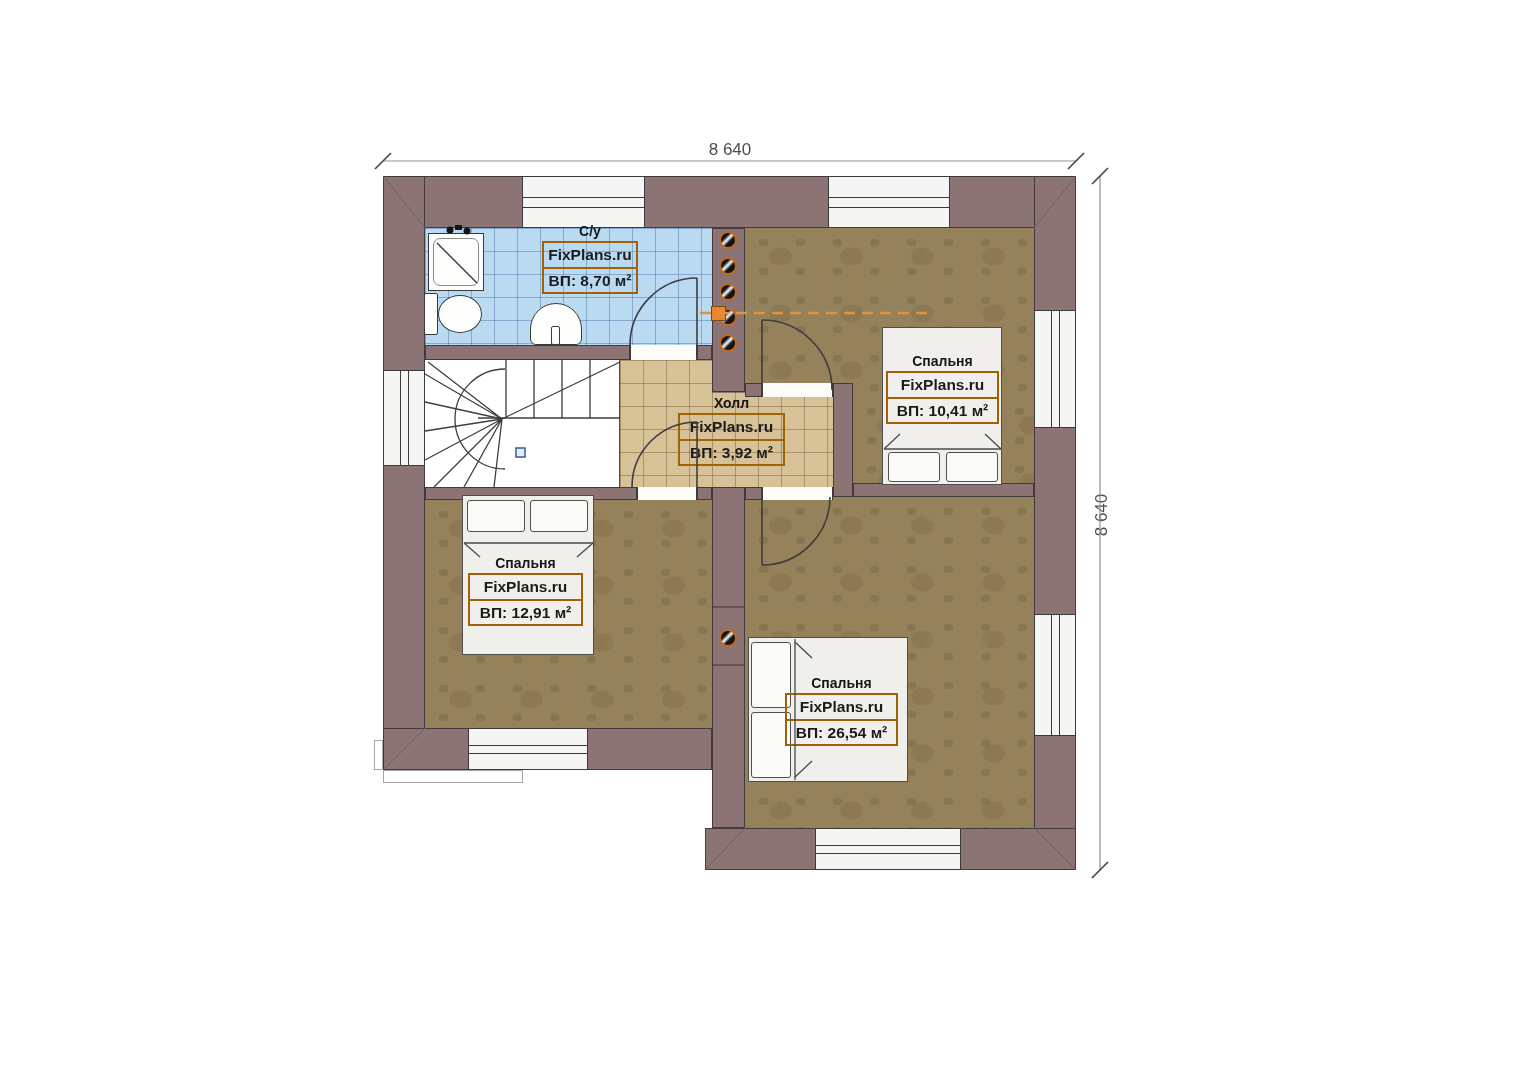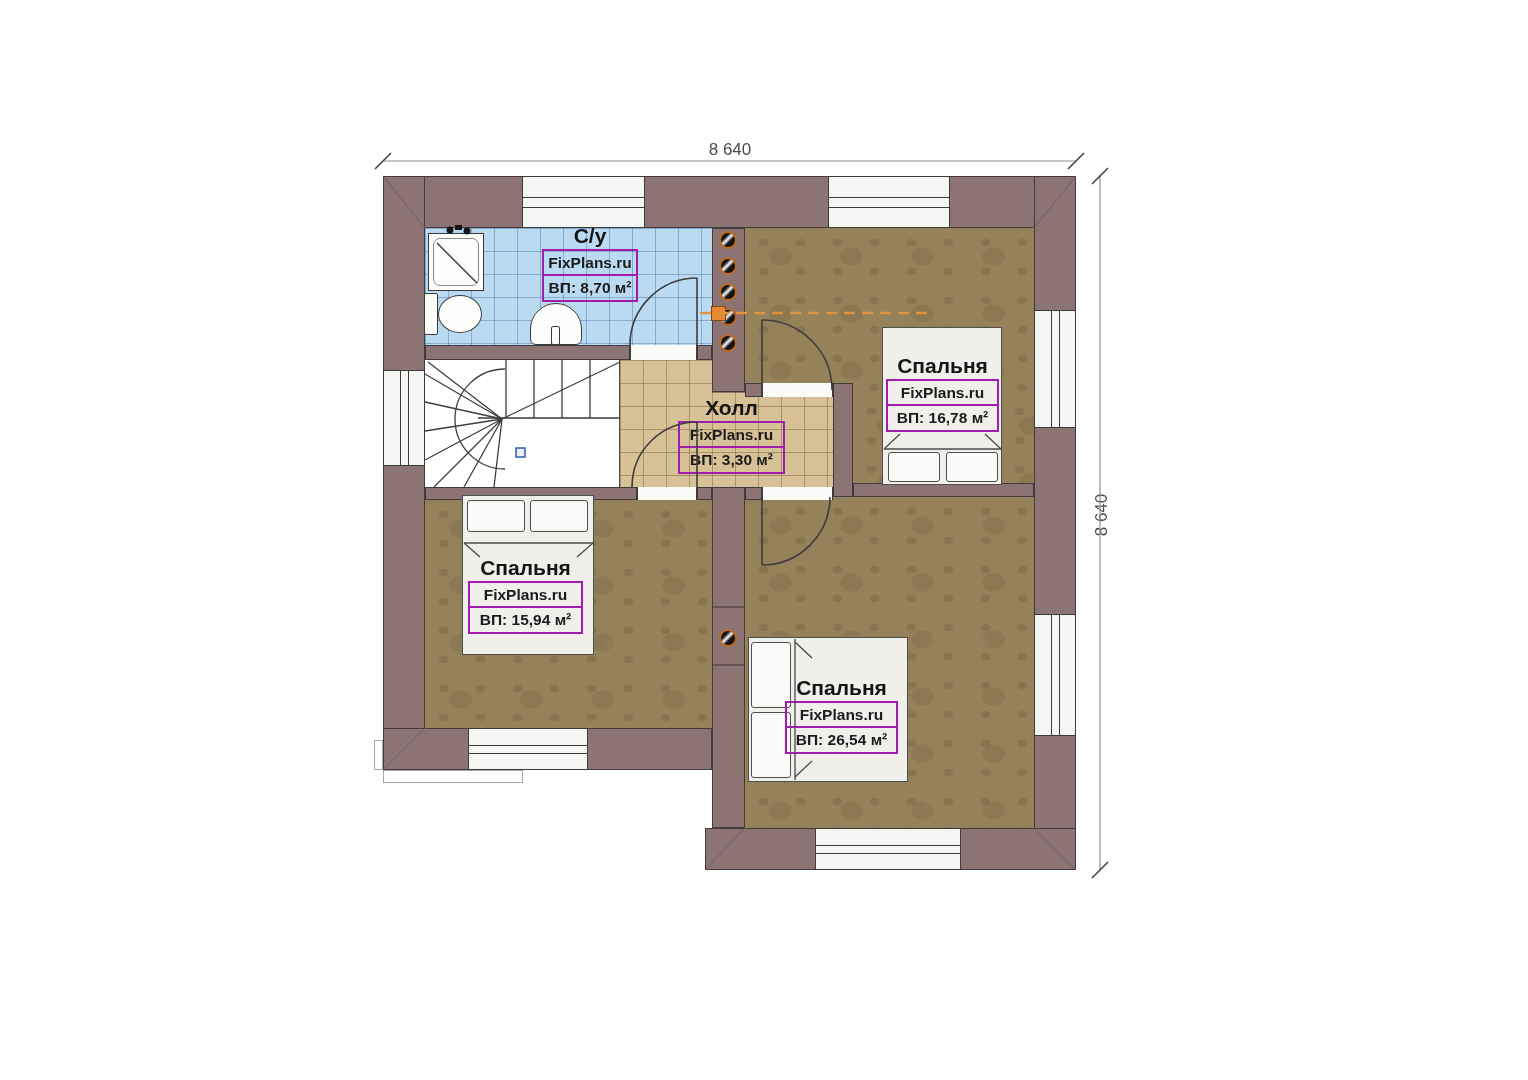--- a/index.html
+++ b/index.html
@@ -56,22 +56,22 @@
   .shower-inner { position:absolute; left:4px; top:4px; right:4px; bottom:4px; border:1px solid #8a8a8a; border-radius:7px; }
   .fixture { background:#fdfdfc; border:1.5px solid #3a3a3a; }
 
   .flue { position:absolute; width:18px; height:18px; border-radius:50%;
           border:2px solid #c06a22; box-sizing:border-box; z-index:5;
           background:linear-gradient(135deg,#141414 30%, #fafafa 46%, #141414 62%); }
   .duct-marker { position:absolute; background:#e8872f; border:1px solid #7a4a12; z-index:5; box-sizing:border-box; }
 
   
   .room-label { position:absolute; z-index:6; }
-  .room-title { font-weight:bold; font-size:21px; line-height:1.1; text-align:center; color:#151515; margin-bottom:4px; white-space:nowrap; }
-  .lbox { border:2px solid #a21caf; margin-top:-2px; padding:2px 3px;
+  .room-title { font-weight:bold; font-size:14px; line-height:1.1; text-align:center; color:#151515; margin-bottom:4px; white-space:nowrap; }
+  .lbox { border:2px solid #a16207; margin-top:-2px; padding:2px 3px;
           font-weight:bold; font-size:15.5px; line-height:1.25; text-align:center;
           color:#1b1b1b; background:transparent; white-space:nowrap; }
 
   
   .dim-label { position:absolute; z-index:6; color:#4c4c4c; font-size:17px; text-align:center; white-space:nowrap; }
 
   .eaves { position:absolute; background:#ffffff; border:1px solid #a5a5a5; z-index:1; box-sizing:border-box; }
 
   svg.overlay { position:absolute; left:0; top:0; z-index:7; pointer-events:none; }
 </style>
@@ -147,33 +147,33 @@
 
   <div class="room-label" style="left:542px; top:224px; width:96px;">
     <div class="room-title">С/у</div>
     <div class="lbox">FixPlans.ru</div>
     <div class="lbox">ВП: 8,70 м²</div>
   </div>
 
   <div class="room-label" style="left:678px; top:396px; width:107px;">
     <div class="room-title">Холл</div>
     <div class="lbox">FixPlans.ru</div>
-    <div class="lbox">ВП: 3,30 м²</div>
+    <div class="lbox">ВП: 3,92 м²</div>
   </div>
 
   <div class="room-label" style="left:886px; top:354px; width:113px;">
     <div class="room-title">Спальня</div>
     <div class="lbox">FixPlans.ru</div>
-    <div class="lbox">ВП: 16,78 м²</div>
+    <div class="lbox">ВП: 10,41 м²</div>
   </div>
 
   <div class="room-label" style="left:468px; top:556px; width:115px;">
     <div class="room-title">Спальня</div>
     <div class="lbox">FixPlans.ru</div>
-    <div class="lbox">ВП: 15,94 м²</div>
+    <div class="lbox">ВП: 12,91 м²</div>
   </div>
 
   <div class="room-label" style="left:785px; top:676px; width:113px;">
     <div class="room-title">Спальня</div>
     <div class="lbox">FixPlans.ru</div>
     <div class="lbox">ВП: 26,54 м²</div>
   </div>
 
   <div class="dim-label" style="left:690px; top:140px; width:80px;">8 640</div>
   <div class="dim-label" style="left:1062px; top:505px; width:80px; transform:rotate(-90deg);">8 640</div>

